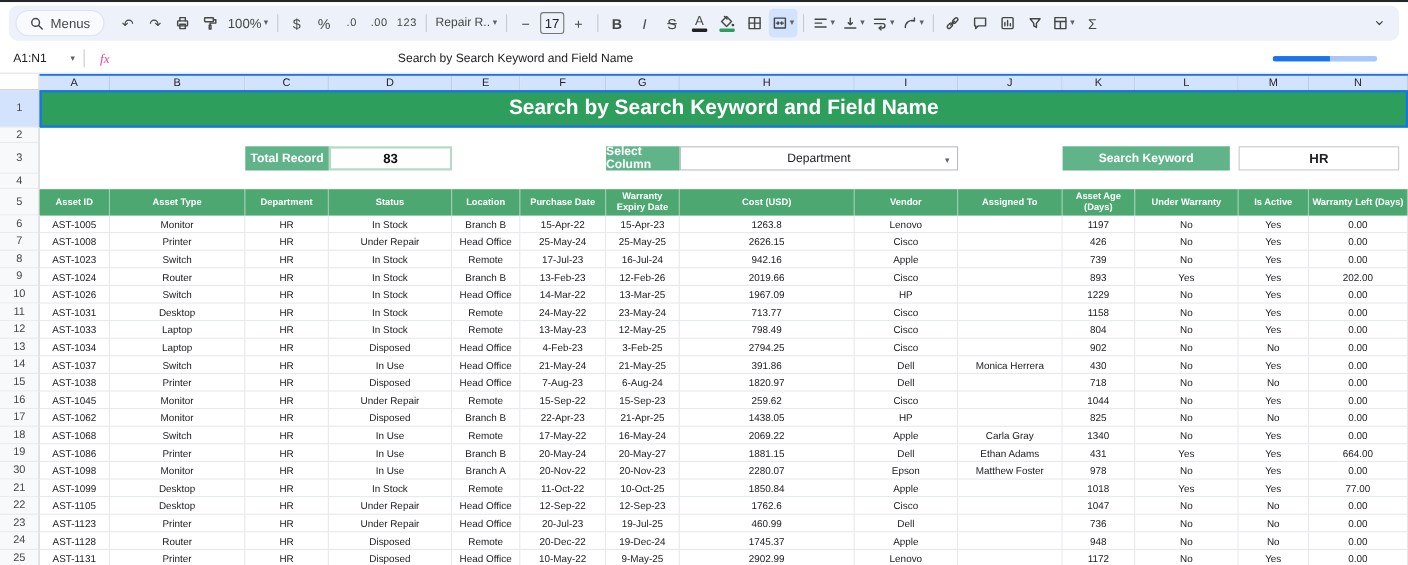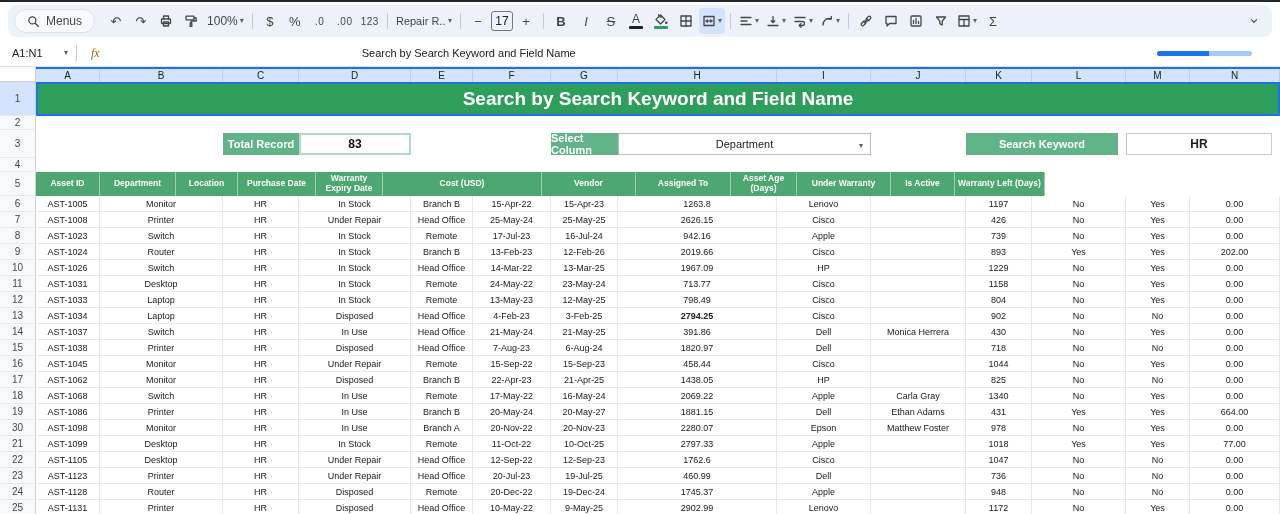--- a/index.html
+++ b/index.html
@@ -39,21 +39,21 @@
   .tbtn svg *{stroke:#444746;fill:none;stroke-width:1.3;stroke-linecap:round;stroke-linejoin:round}
   .tbtn svg .fillme{fill:#444746;stroke:none}
   .push-right{margin-left:auto}
 
   
   .formula-bar{height:27px;display:flex;align-items:center;padding-left:8px;
                border-bottom:1px solid #e0e3e7;position:relative;background:#fff}
   .namebox{width:64px;display:flex;align-items:center;justify-content:space-between;
            font-size:11px;color:#202124;padding:0 4px;cursor:pointer}
   .fx{font-style:italic;font-family:"Liberation Serif",serif;font-size:12px;
-      color:#a16207;margin:0 10px}
+      color:#ec4899;margin:0 10px}
   .fcontent{font-size:11px;color:#202124;margin-left:252px;white-space:nowrap}
   .progress{position:absolute;right:28px;top:11px;width:95px;height:5px;border-radius:3px;
             background:#a8c7fa;overflow:hidden}
   .progress .fill{height:100%;width:55%;background:var(--selection-blue)}
 
   
   .sheet{width:1280px}
   .colstrip{display:flex;height:15px}
   .corner{width:36px;flex:0 0 36px;background:#fff;border-right:1px solid #cdd1d4;
           border-bottom:1px solid #cdd1d4}
@@ -387,21 +387,23 @@
 
   <div class="srow r4">
     <div class="gutter">4</div>
     <div class="empty"></div>
   </div>
 
   <div class="srow r5">
     <div class="gutter">5</div>
     <div class="thead">
         <div class="thcell" style="width: 64px;">Asset ID</div>
+        <div class="thcell" style="width: 123px;">Asset Type</div>
         <div class="thcell" style="width: 76px;">Department</div>
+        <div class="thcell" style="width: 112px;">Status</div>
         <div class="thcell" style="width: 62px;">Location</div>
         <div class="thcell" style="width: 78px;">Purchase Date</div>
         <div class="thcell" style="width: 67px;">Warranty Expiry Date</div>
         <div class="thcell" style="width: 159px;">Cost (USD)</div>
         <div class="thcell" style="width: 94px;">Vendor</div>
         <div class="thcell" style="width: 95px;">Assigned To</div>
         <div class="thcell" style="width: 66px;">Asset Age (Days)</div>
         <div class="thcell" style="width: 94px;">Under Warranty</div>
         <div class="thcell" style="width: 64px;">Is Active</div>
         <div class="thcell" style="width: 90px;">Warranty Left (Days)</div>
@@ -530,21 +532,21 @@
       </div>
       <div class="srow datarow">
         <div class="gutter">13</div>
         <div class="dcell" style="width: 64px;">AST-1034</div>
         <div class="dcell" style="width: 123px;">Laptop</div>
         <div class="dcell" style="width: 76px;">HR</div>
         <div class="dcell" style="width: 112px;">Disposed</div>
         <div class="dcell" style="width: 62px;">Head Office</div>
         <div class="dcell" style="width: 78px;">4-Feb-23</div>
         <div class="dcell" style="width: 67px;">3-Feb-25</div>
-        <div class="dcell" style="width: 159px; font-weight: bold;">2794.25</div>
+        <div class="dcell" style="width: 159px;">2794.25</div>
         <div class="dcell" style="width: 94px;">Cisco</div>
         <div class="dcell" style="width: 95px;"></div>
         <div class="dcell" style="width: 66px;">902</div>
         <div class="dcell" style="width: 94px;">No</div>
         <div class="dcell" style="width: 64px;">No</div>
         <div class="dcell" style="width: 90px;">0.00</div>
       </div>
       <div class="srow datarow">
         <div class="gutter">14</div>
         <div class="dcell" style="width: 64px;">AST-1037</div>
@@ -581,21 +583,21 @@
       </div>
       <div class="srow datarow">
         <div class="gutter">16</div>
         <div class="dcell" style="width: 64px;">AST-1045</div>
         <div class="dcell" style="width: 123px;">Monitor</div>
         <div class="dcell" style="width: 76px;">HR</div>
         <div class="dcell" style="width: 112px;">Under Repair</div>
         <div class="dcell" style="width: 62px;">Remote</div>
         <div class="dcell" style="width: 78px;">15-Sep-22</div>
         <div class="dcell" style="width: 67px;">15-Sep-23</div>
-        <div class="dcell" style="width: 159px;">458.44</div>
+        <div class="dcell" style="width: 159px;">259.62</div>
         <div class="dcell" style="width: 94px;">Cisco</div>
         <div class="dcell" style="width: 95px;"></div>
         <div class="dcell" style="width: 66px;">1044</div>
         <div class="dcell" style="width: 94px;">No</div>
         <div class="dcell" style="width: 64px;">Yes</div>
         <div class="dcell" style="width: 90px;">0.00</div>
       </div>
       <div class="srow datarow">
         <div class="gutter">17</div>
         <div class="dcell" style="width: 64px;">AST-1062</div>
@@ -666,21 +668,21 @@
       </div>
       <div class="srow datarow">
         <div class="gutter">21</div>
         <div class="dcell" style="width: 64px;">AST-1099</div>
         <div class="dcell" style="width: 123px;">Desktop</div>
         <div class="dcell" style="width: 76px;">HR</div>
         <div class="dcell" style="width: 112px;">In Stock</div>
         <div class="dcell" style="width: 62px;">Remote</div>
         <div class="dcell" style="width: 78px;">11-Oct-22</div>
         <div class="dcell" style="width: 67px;">10-Oct-25</div>
-        <div class="dcell" style="width: 159px;">2797.33</div>
+        <div class="dcell" style="width: 159px;">1850.84</div>
         <div class="dcell" style="width: 94px;">Apple</div>
         <div class="dcell" style="width: 95px;"></div>
         <div class="dcell" style="width: 66px;">1018</div>
         <div class="dcell" style="width: 94px;">Yes</div>
         <div class="dcell" style="width: 64px;">Yes</div>
         <div class="dcell" style="width: 90px;">77.00</div>
       </div>
       <div class="srow datarow">
         <div class="gutter">22</div>
         <div class="dcell" style="width: 64px;">AST-1105</div>

